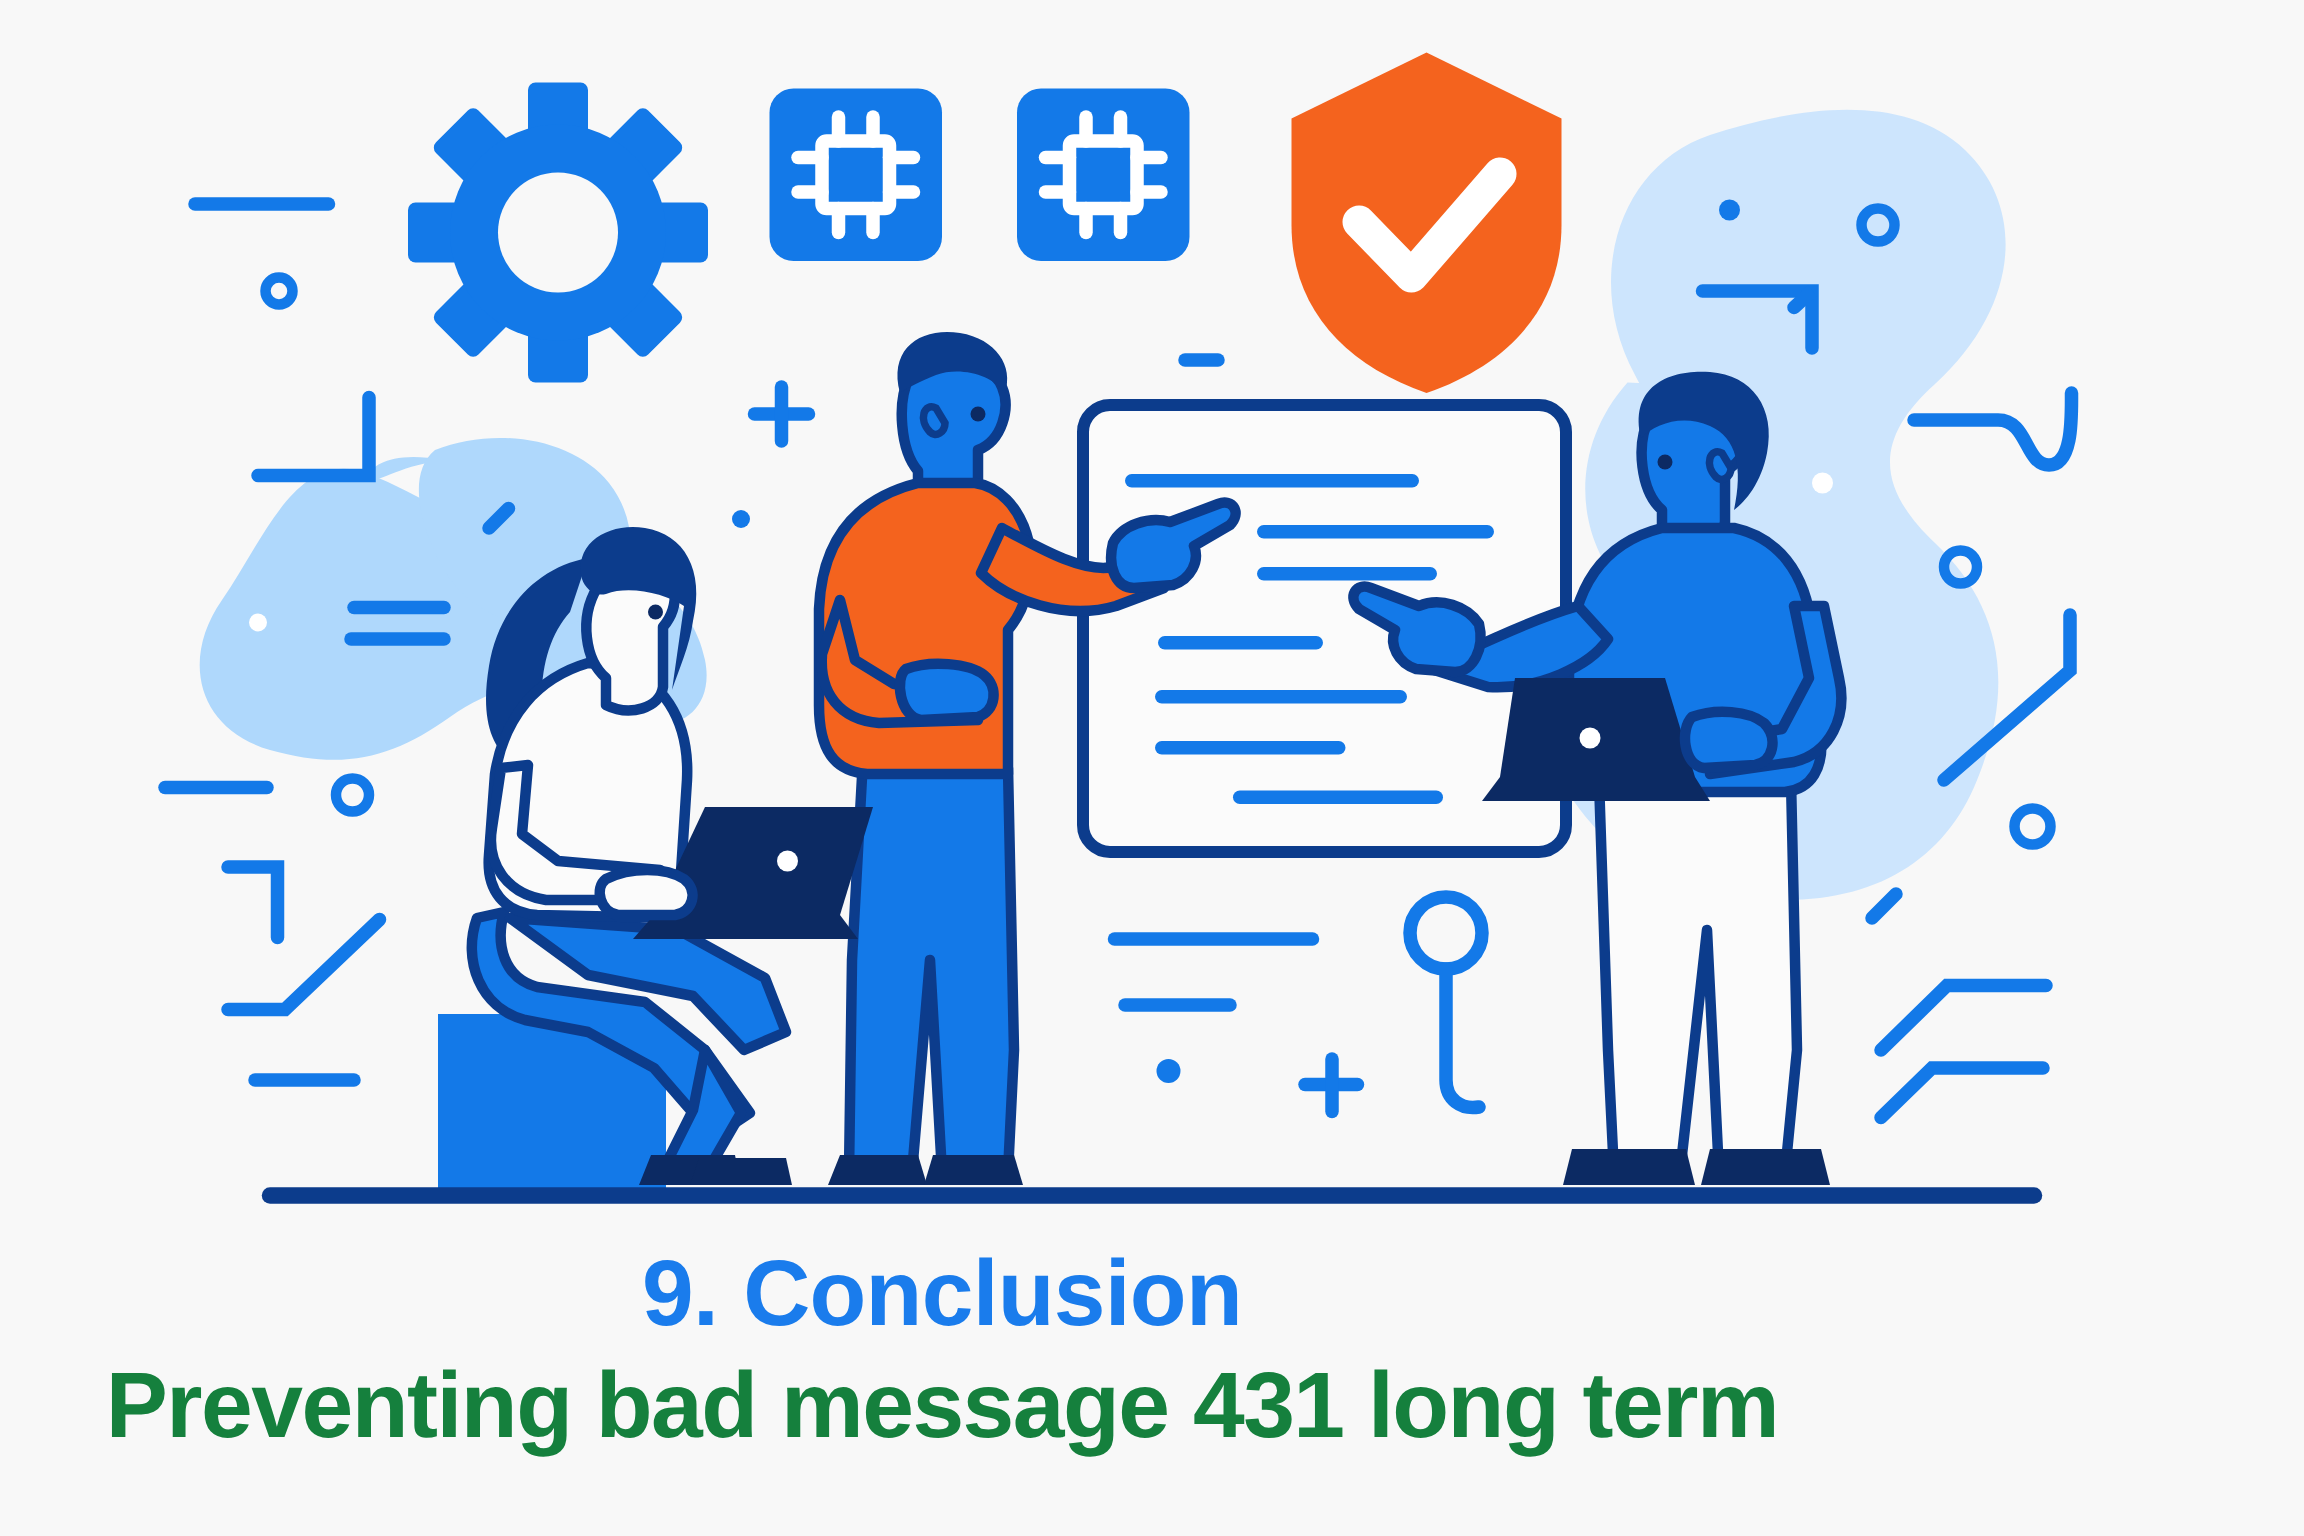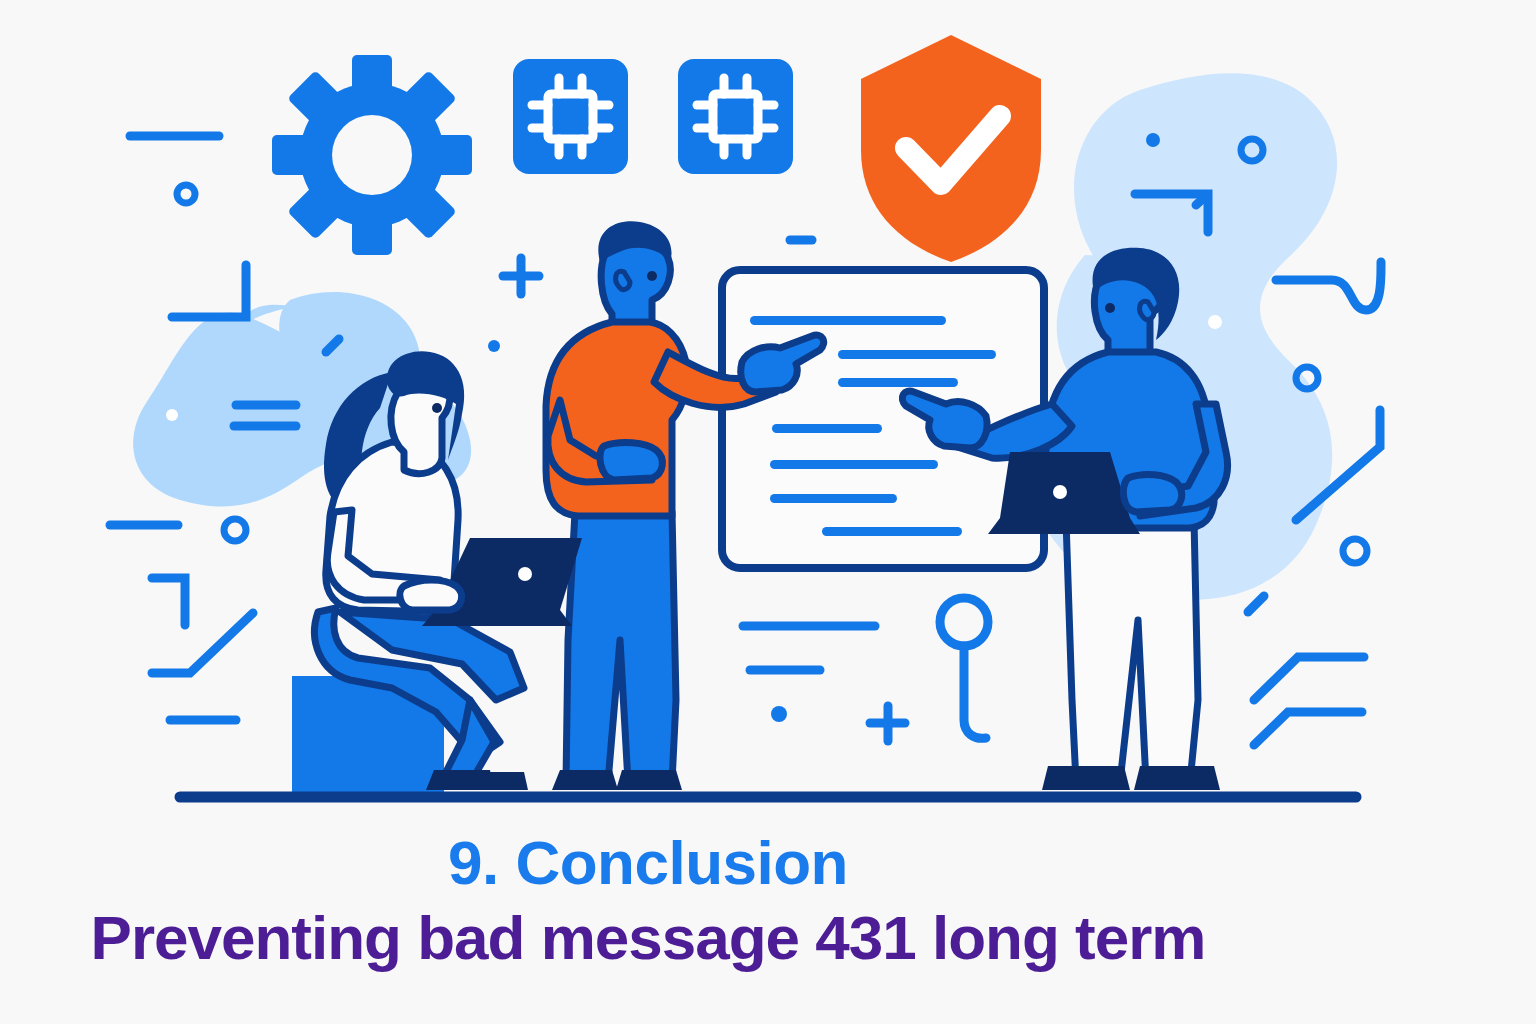--- a/index.html
+++ b/index.html
@@ -25,39 +25,38 @@
     height: 1024px;
     display: block;
   }
   .caption-block {
     position: absolute;
     left: 0;
     top: 826px;
     width: 1256px;
     text-align: center;
     pointer-events: none;
-    padding-left: 20px;
   }
   .caption-eyebrow {
     font-family: "Liberation Sans", sans-serif;
     font-weight: bold;
     font-size: 62px;
     line-height: 74px;
     letter-spacing: -0.5px;
     color: #1a7cec;
     margin: 0;
     white-space: nowrap;
   }
   .caption-title {
     font-family: "Liberation Sans", sans-serif;
     font-weight: bold;
     font-size: 62px;
     line-height: 76px;
     letter-spacing: -1px;
-    color: #4c1d95;
+    color: #15803d;
     margin: 0;
     white-space: nowrap;
   }
 </style>
 </head>
 <body>
 
 <div id="stage">
 
   <svg id="art" viewBox="0 0 1536 1024" xmlns="http://www.w3.org/2000/svg">

